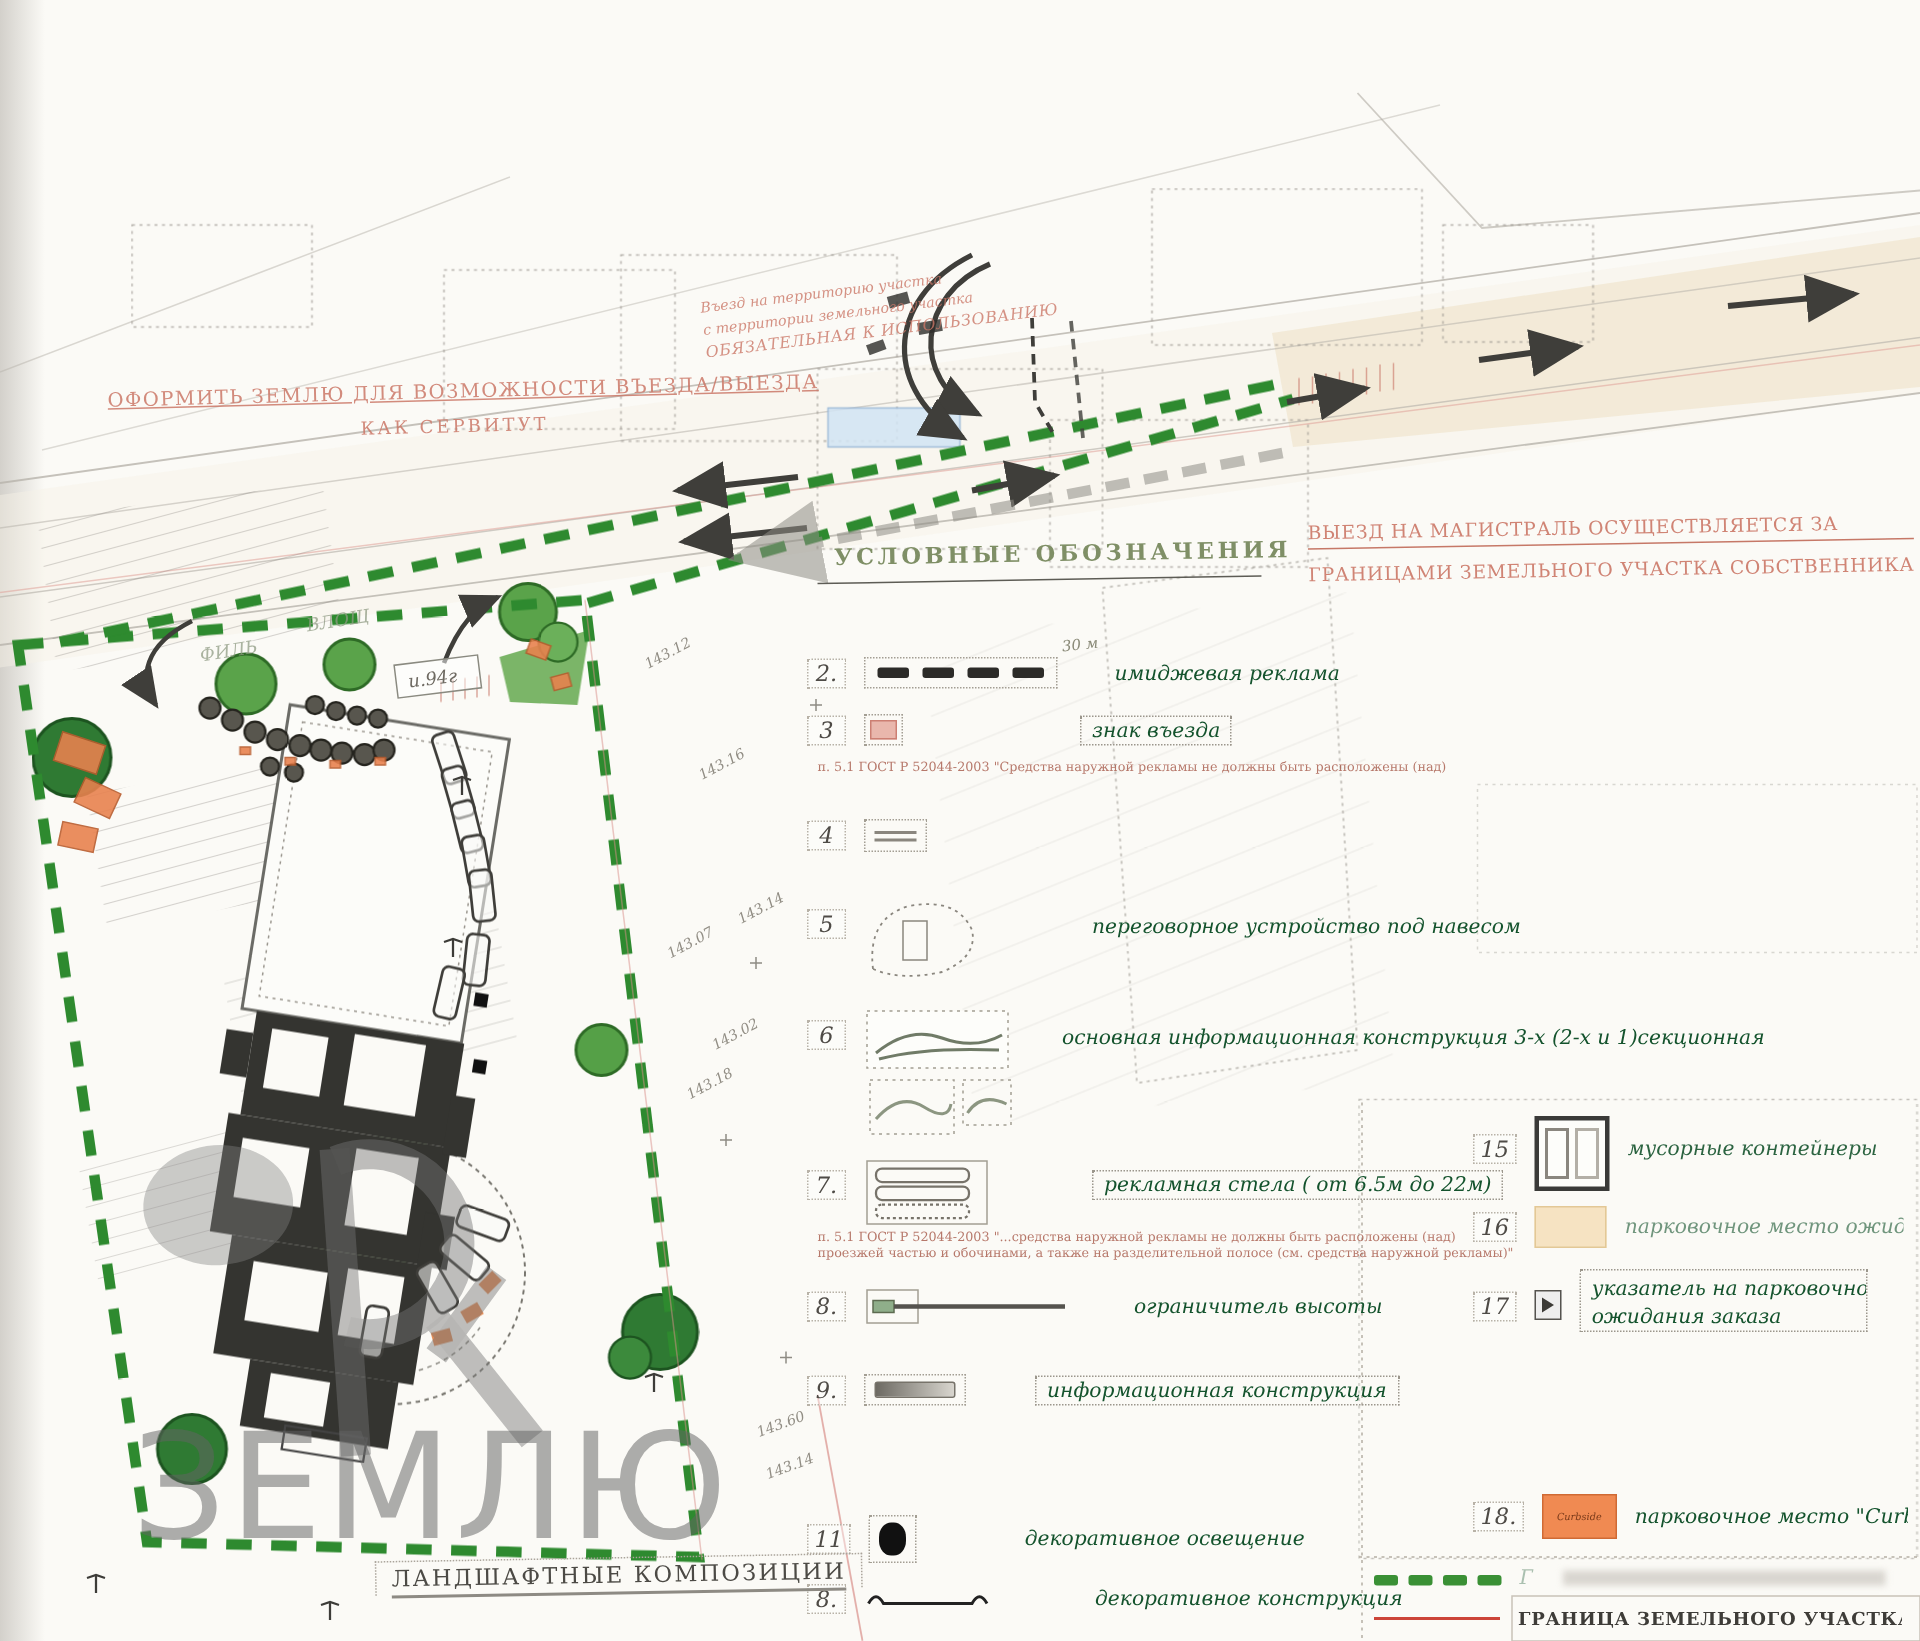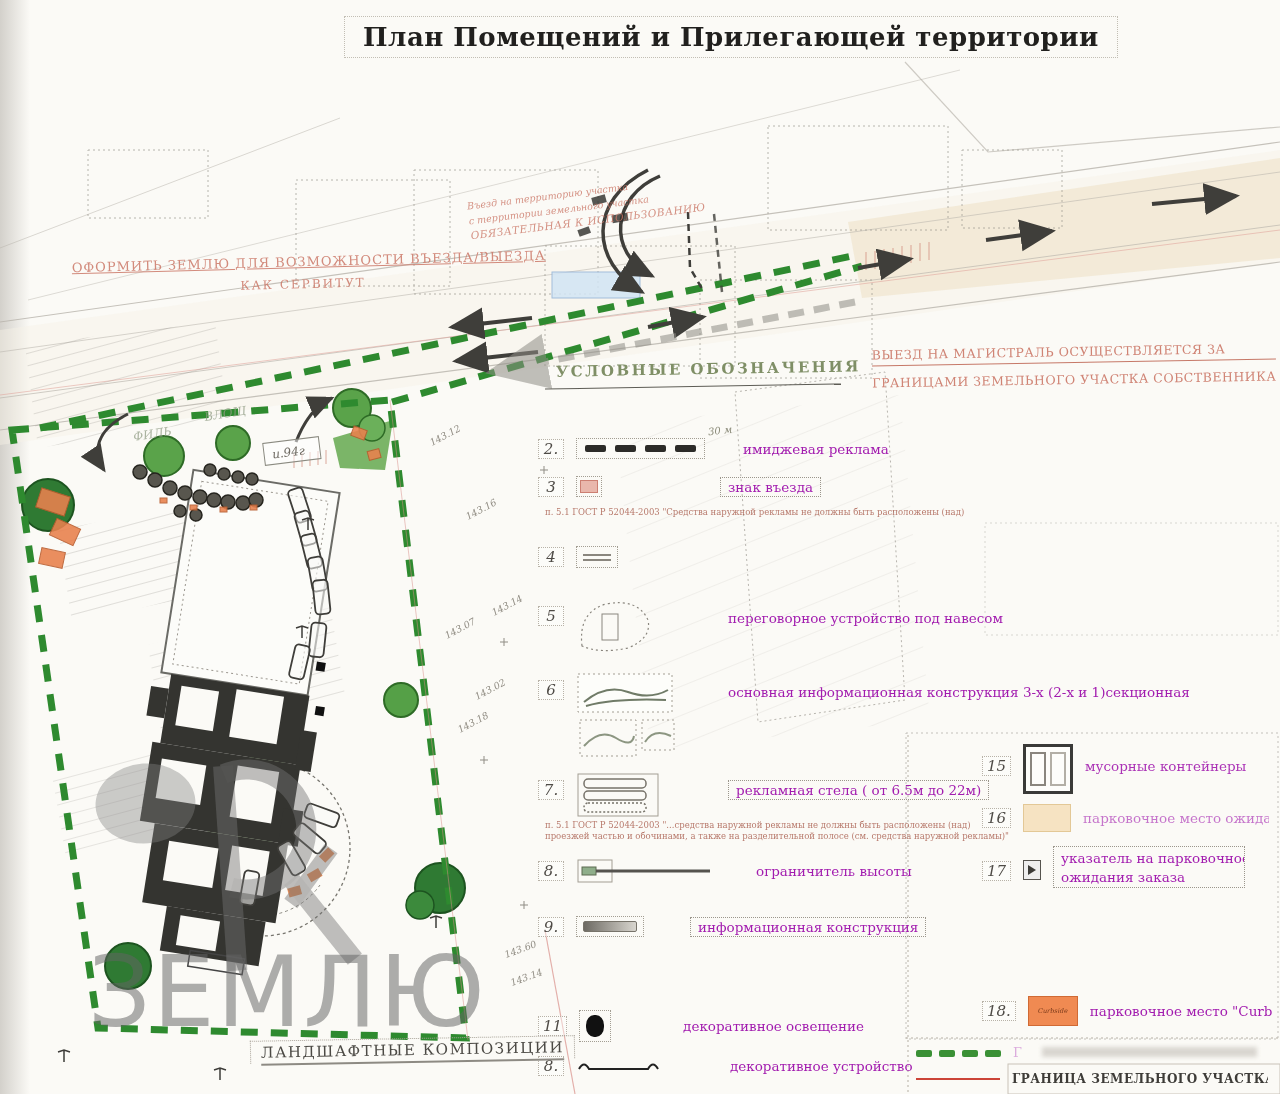--- a/index.html
+++ b/index.html
@@ -8,21 +8,21 @@
   .abs{position:absolute;}
   #scanband{position:absolute;left:0;top:0;width:30px;height:1094px;
         background:linear-gradient(90deg,#c9c6c0,rgba(250,250,246,0));opacity:.8;}
   #title{position:absolute;left:344px;top:16px;padding:5px 18px;border:1px dotted #c2beb4;
         font-weight:bold;font-size:26px;color:#21201e;letter-spacing:.5px;white-space:nowrap;}
   .red-ann{position:absolute;color:#cb7767;font-family:"DejaVu Serif",serif;}
   .lrow{position:absolute;left:538px;display:flex;align-items:center;gap:12px;}
   .rrow{position:absolute;left:982px;display:flex;align-items:center;gap:12px;}
   .lnum{font-style:italic;font-size:15px;color:#4e4b46;border:1px dotted #b8b2a7;
         padding:0 4px;min-width:16px;text-align:center;background:rgba(255,255,255,.4);}
-  .llab{font-size:13.5px;color:#a21caf;white-space:nowrap;}
+  .llab{font-style:italic;font-size:13.5px;color:#14532d;white-space:nowrap;}
   .boxed{border:1px dotted #9b968c;padding:1px 7px;}
   .note{position:absolute;font-size:8.5px;line-height:11px;color:#a65848;
         opacity:.8;white-space:nowrap;filter:blur(.2px);}
   .dashsym{display:inline-block;width:21px;height:7px;background:#2c2b28;border-radius:2px;margin-right:9px;}
   .gdashsym{display:inline-block;width:16px;height:7px;background:#3a9035;border-radius:2px;margin-right:7px;}
   .symbox{display:inline-flex;align-items:center;justify-content:center;border:1px dotted #a39e93;}
   #watermark{position:absolute;left:80px;top:735px;width:330px;height:330px;pointer-events:none;}
   #wmtext{position:absolute;left:8px;top:200px;font-family:"DejaVu Sans",sans-serif;
         font-size:98px;color:rgba(100,100,100,.52);letter-spacing:2px;}
   #landscape-label{position:absolute;left:250px;top:1038px;padding:2px 10px;border:1px dotted #aaa49a;
@@ -280,21 +280,20 @@
         <ellipse cx="70" cy="62" rx="50" ry="40" fill="rgba(130,130,130,.8)" stroke="none"></ellipse>
         <path d="M150,30 L150,235" stroke-width="20"></path>
         <path d="M150,38 A60,60 0 1 1 150,152" stroke-width="20"></path>
         <path d="M210,148 L268,232" stroke-width="18"></path>
         <path d="M252,120 L208,172" stroke-width="16"></path>
       </g>
     </svg>
     <div id="wmtext">ЗЕМЛЮ</div>
   </div>
 
-  <div id="title">План Помещений и Прилегающей территории</div>
 
   <div class="red-ann" style="left:72px;top:254px;transform:rotate(-1.5deg);opacity:.85;">
     <div style="font-size:13px;letter-spacing:1px;text-decoration:underline;white-space:nowrap;">ОФОРМИТЬ ЗЕМЛЮ ДЛЯ ВОЗМОЖНОСТИ ВЪЕЗДА/ВЫЕЗДА</div>
     <div style="font-size:12px;letter-spacing:2px;margin:8px 0 0 168px;white-space:nowrap;">КАК СЕРВИТУТ</div>
   </div>
 
   <div class="red-ann" style="left:468px;top:184px;transform:rotate(-7deg);opacity:.8;font-style:italic;line-height:15px;">
     <div style="font-size:9.5px;">Въезд на территорию участка</div>
     <div style="font-size:9.5px;">с территории земельного участка</div>
     <div style="font-size:10.5px;letter-spacing:.5px;">ОБЯЗАТЕЛЬНАЯ К ИСПОЛЬЗОВАНИЮ</div>
@@ -354,21 +353,21 @@
     <span style="position:relative;width:100px;height:90px;display:inline-block;">
       <svg width="100" height="92" style="position:absolute;left:0;top:0">
         <rect x="2" y="2" width="94" height="38" fill="#fdfdfa" stroke="#a39e93" stroke-width="1" stroke-dasharray="2 3"></rect>
         <path d="M8,30 Q30,12 52,20 T92,18 M10,34 Q40,26 90,28" fill="none" stroke="#4c5a42" stroke-width="2" opacity=".8"></path>
         <rect x="4" y="48" width="56" height="36" fill="none" stroke="#a39e93" stroke-width="1" stroke-dasharray="2 3"></rect>
         <path d="M8,74 Q24,56 40,66 T58,64" fill="none" stroke="#5d6b50" stroke-width="2" opacity=".7"></path>
         <rect x="66" y="48" width="32" height="30" fill="none" stroke="#a39e93" stroke-width="1" stroke-dasharray="2 3"></rect>
         <path d="M69,70 Q78,56 95,64" fill="none" stroke="#5d6b50" stroke-width="2" opacity=".7"></path>
       </svg>
     </span>
-    <span class="llab" style="margin-left:40px;margin-top:12px">основная информационная конструкция 3-х (2-х и 1)секционная</span>
+    <span class="llab" style="margin-left:20px;margin-top:12px">основная информационная конструкция 3-х (2-х и 1)секционная</span>
   </div>
 
   <div class="lrow" style="top:772px;align-items:flex-start;">
     <span class="lnum" style="margin-top:8px">7.</span>
     <svg width="100" height="48">
       <rect x="2" y="2" width="80" height="42" fill="none" stroke="#a39e93" stroke-width="1"></rect>
       <rect x="8" y="7" width="62" height="9" rx="4" fill="none" stroke="#77736a" stroke-width="1.5"></rect>
       <rect x="8" y="19" width="62" height="9" rx="4" fill="none" stroke="#77736a" stroke-width="1.5"></rect>
       <rect x="8" y="31" width="62" height="9" rx="4" fill="none" stroke="#77736a" stroke-width="1.5" stroke-dasharray="2 2"></rect>
     </svg>
@@ -405,21 +404,21 @@
       <i style="display:block;width:18px;height:22px;background:#111;border-radius:45%;"></i>
     </span>
     <span class="llab" style="margin-left:60px">декоративное освещение</span>
   </div>
 
   <div class="lrow" style="top:1056px">
     <span class="lnum">8.</span>
     <svg width="86" height="14">
       <path d="M3,10 q5,-9 10,0 H72 q5,-9 10,0" fill="none" stroke="#222" stroke-width="2"></path>
     </svg>
-    <span class="llab" style="margin-left:56px">декоративное устройство</span>
+    <span class="llab" style="margin-left:56px">декоративное конструкция</span>
   </div>
 
   <div class="rrow" style="top:744px;align-items:flex-start;">
     <span class="lnum" style="margin-top:12px">15</span>
     <span style="display:inline-flex;gap:4px;align-items:center;justify-content:center;width:44px;height:44px;border:3px solid #3a3a38;background:#fdfdfa;">
       <i style="display:block;width:12px;height:30px;border:2px solid #8a867e;"></i>
       <i style="display:block;width:12px;height:30px;border:2px solid #b3afa6;"></i>
     </span>
     <span class="llab" style="margin-top:14px;opacity:.9">мусорные контейнеры</span>
   </div>

